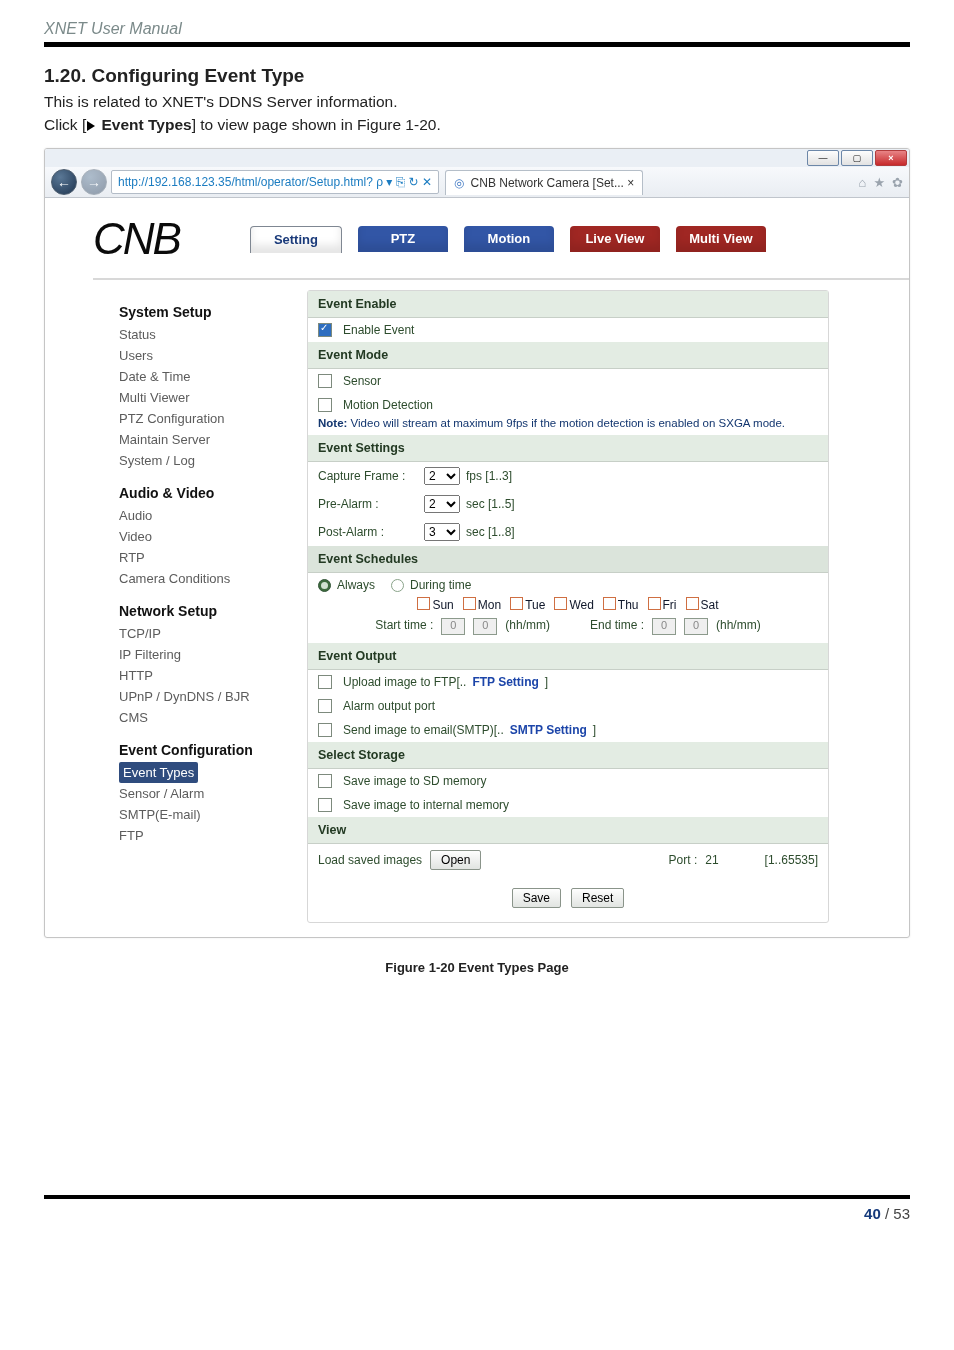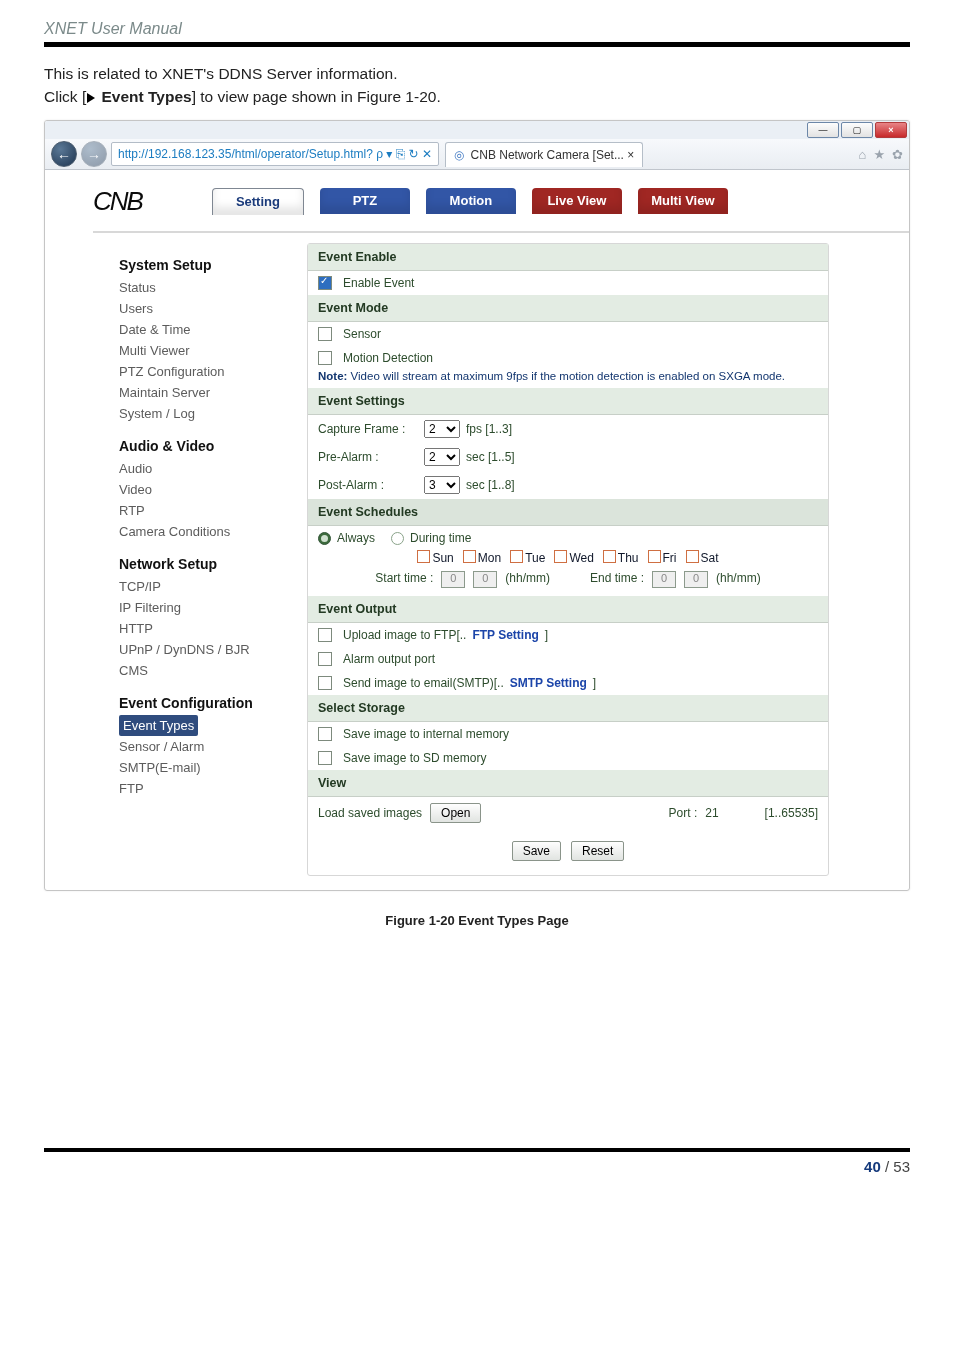--- a/index.html
+++ b/index.html
@@ -87,21 +87,21 @@
   .tab{
     height:24px;border:1px solid #b5bec8;border-bottom:none;border-radius:3px 3px 0 0;
     background:#fff;display:inline-flex;align-items:center;padding:0 8px;gap:6px;color:#333;
     margin-left:6px;
   }
   .right-icons{margin-left:auto;color:#9aa3ad;font-size:13px;display:flex;gap:7px;}
   
   .inner{width:100%;padding:6px 16px 14px 16px;}
   
   .brand-row{display:flex;align-items:center;margin:10px 0 14px 32px;}
-  .brand{font-family: Arial Black, Arial, sans-serif;font-size:26px;letter-spacing:-2px;color:#0b0b0b;margin-right:70px;font-style:italic;}
+  .brand{font-family: Arial Black, Arial, sans-serif;font-size:44px;letter-spacing:-2px;color:#0b0b0b;margin-right:70px;font-style:italic;}
   .top-tabs{display:flex;gap:0;}
   .ttab{
     min-width:90px;height:26px;line-height:26px;text-align:center;border-radius:4px 4px 0 0;
     font-weight:bold;font-size:13px;color:#fff;
     box-shadow:inset 0 -8px 8px rgba(0,0,0,.1);
     margin-right:16px;
   }
   .ttab.sel{background:#fff;color:#1a3a7a;border:1px solid #7f8792;border-bottom:none;}
   .ttab.ptz{background:#3256a6;}
   .ttab.motion{background:#3256a6;}
@@ -147,20 +147,21 @@
   .page-num{font-size:15px;color:#444;text-align:right;margin-top:6px;}
   .page-num .cur{color:#153a7c;font-weight:bold;}
 </style>
 </head>
 <body>
 
 <div class="page">
   <div class="doc-header">XNET User Manual</div>
   <div class="thick-rule"></div>
 
+  <div class="section-title">1.20. Configuring Event Type</div>
   <div class="body-text">This is related to XNET's DDNS Server information.</div>
   <div class="body-text">
     <span>Click [</span><span class="tri"></span>
     <b>Event Types</b><span>] to view page shown in Figure 1-20.</span>
   </div>
 
   <div class="win">
     <div class="win-top">
       <div class="win-btn">—</div>
       <div class="win-btn">▢</div>
@@ -307,25 +308,25 @@
           <div class="row">
               <span class="chk"></span>
             <span class="hint">Send image to email(SMTP)[..</span>
               <span class="link">SMTP Setting</span>
               <span class="hint">]</span>
           </div>
 
           <div class="panel-head">Select Storage</div>
           <div class="row">
               <span class="chk"></span>
+              <span class="hint">Save image to SD memory</span>
+            </div>
+          <div class="row">
+              <span class="chk"></span>
               <span class="hint">Save image to internal memory</span>
-            </div>
-          <div class="row">
-              <span class="chk"></span>
-              <span class="hint">Save image to SD memory</span>
             </div>
 
           <div class="panel-head">View</div>
           <div class="view-row">
             <span>Load saved images</span>
             <button class="btn">Open</button>
             <span style="flex:1"></span>
             <span>Port :</span>
             <span>21</span>
             <span style="width:30px;"></span>

